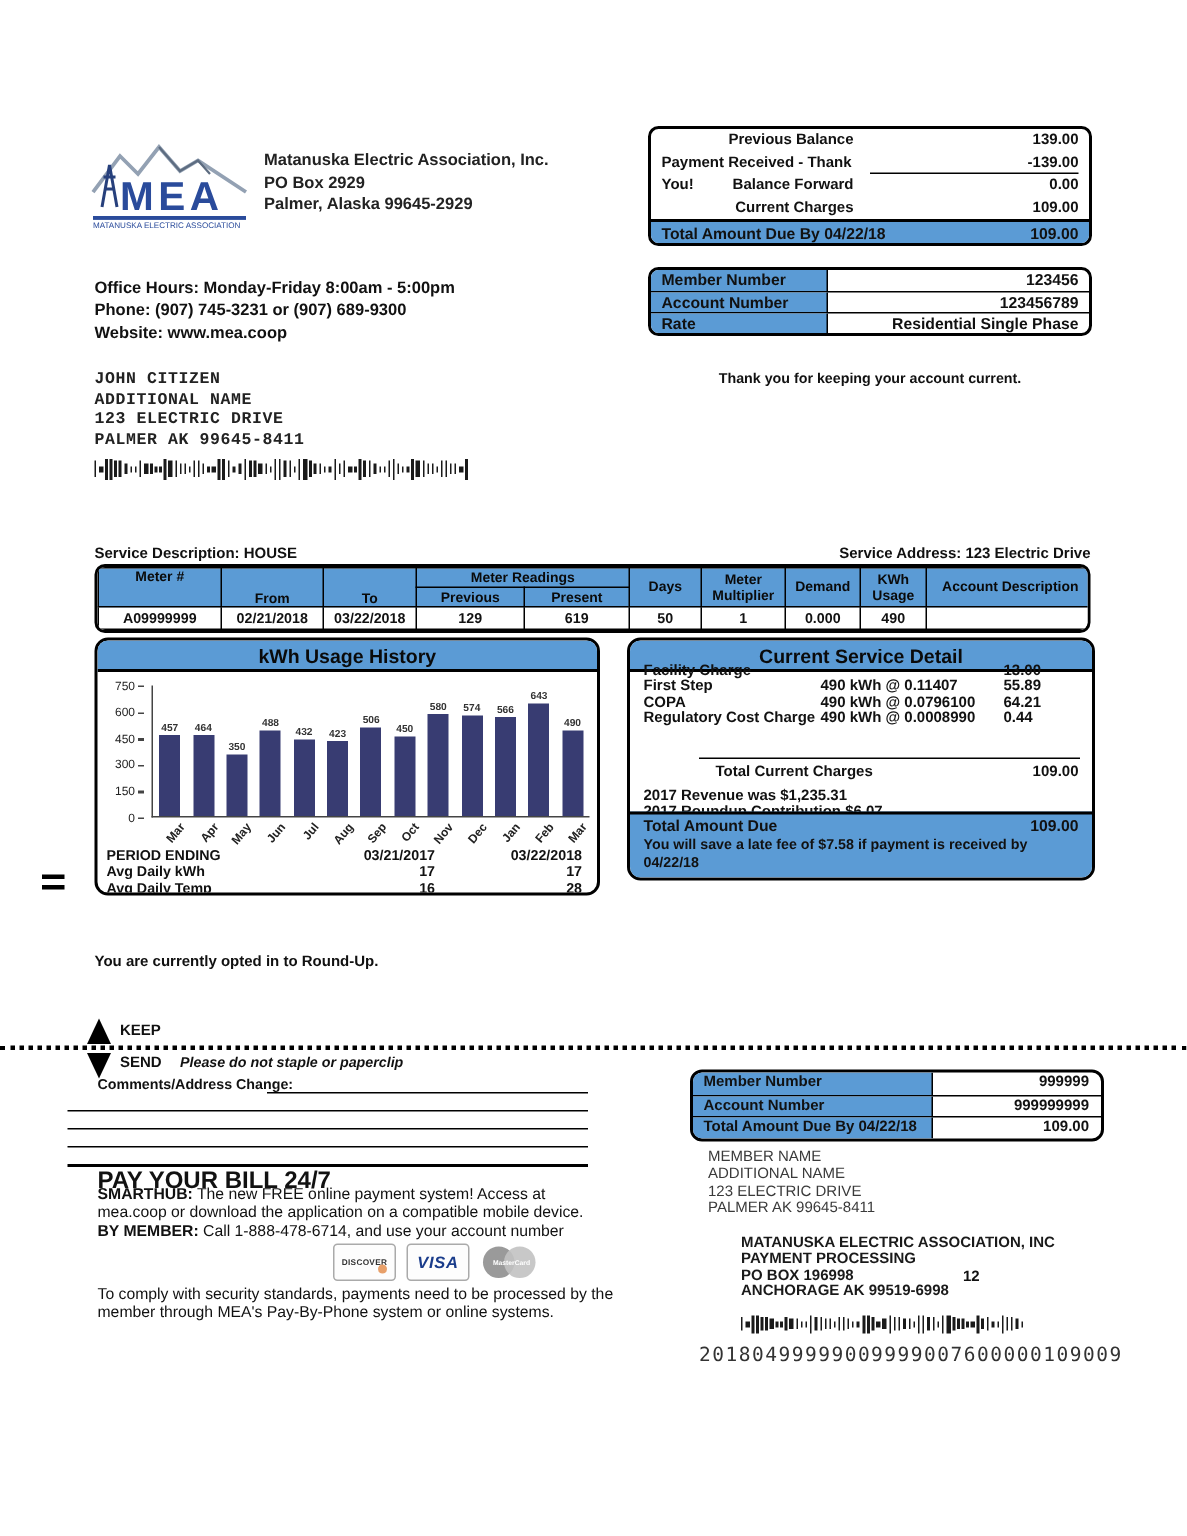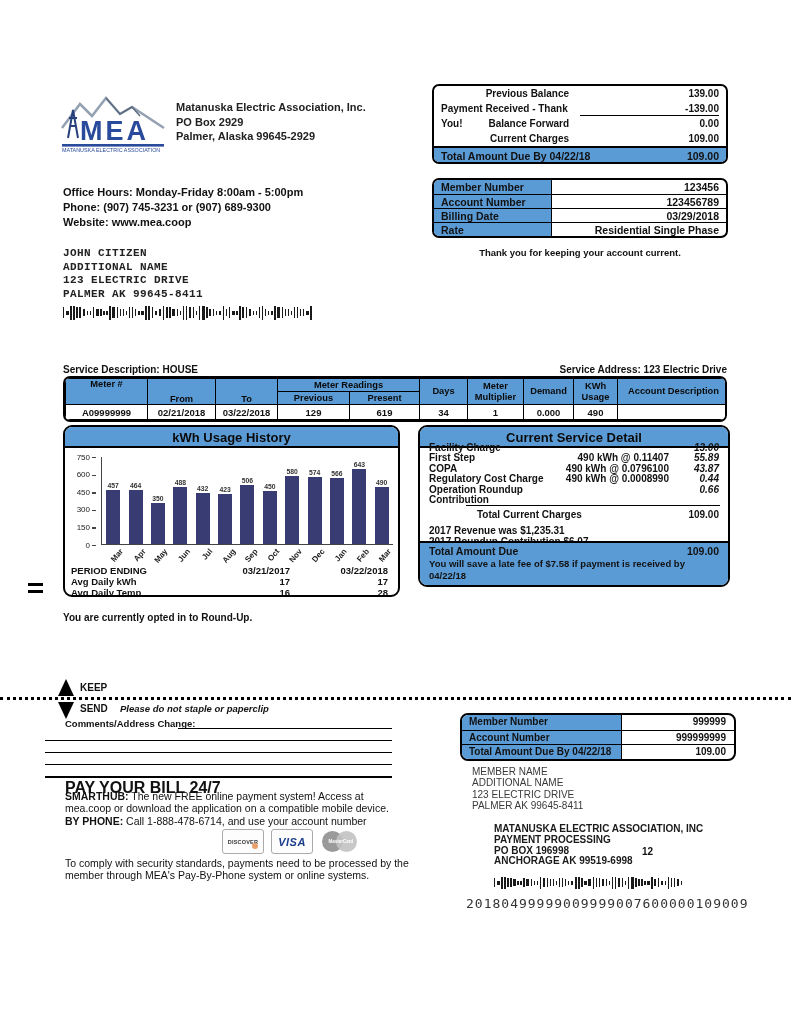--- a/index.html
+++ b/index.html
@@ -59,31 +59,31 @@
   .bar-val { font-size:6.8px; font-weight:600; color:#333; margin-bottom:1px; white-space:nowrap; }
   .bar { width:14px; background:#383c72; }
   .bar-x { position:absolute; top:100%; right:4px; margin-top:3px; transform:rotate(-50deg); transform-origin:top right;
            font-size:8px; font-weight:600; color:#222; white-space:nowrap; }
   .period-table { position:absolute; left:6px; right:6px; top:138px; }
   .pt-row { display:flex; height:11px; line-height:11px; font-size:9.5px; font-weight:700; }
   .pt-row .pl { flex:1; }
   .pt-row .pl.lite { font-weight:600; }
   .pt-row .p1 { width:88px; text-align:right; }
   .pt-row .p2 { width:102px; text-align:right; padding-right:4px; }
-  .roundup { left:63px; top:612px; font-size:10px; font-weight:700; }
+  .roundup { left:63px; top:636px; font-size:10px; font-weight:700; }
   .edge-marks { left:28px; top:583px; }
   .edge-marks div { width:15px; height:3px; background:#000; margin-bottom:4px; }
 
   
   .detail-panel { left:418px; top:425px; width:312px; height:162px; border:2px solid #000; border-radius:9px; overflow:hidden; background:#fff; }
   .sd-rows { position:absolute; top:16px; left:0; right:0; }
   .sd-row { display:flex; padding:0 9px; font-size:10px; font-weight:600; line-height:10.4px; }
   .sd-row .sd-label { flex:1; }
-  .sd-row .sd-calc { width:122px;text-align:right; }
-  .sd-row .sd-val { width:50px; text-align:right;font-style:italic; }
+  .sd-row .sd-calc { width:122px; }
+  .sd-row .sd-val { width:50px; text-align:left; }
   .sd-divider { position:absolute; top:78px; left:46px; right:8px; border-top:1.8px solid #000; }
   .sd-total { position:absolute; top:82px; left:0; right:0; display:flex; padding:0 9px; font-size:10px; font-weight:700; }
   .sd-total .sd-label { flex:1; padding-left:48px; }
   .sd-total .sd-val { width:52px; text-align:right; }
   .sd-notes { position:absolute; top:98px; left:9px; font-size:10px; font-weight:600; line-height:11px; }
   .sd-footer { position:absolute; bottom:0; left:0; right:0; background:#5b9bd5; border-top:2px solid #000; padding:2px 9px 3px; }
   .sd-due { display:flex; justify-content:space-between; font-size:10.5px; font-weight:700; line-height:13px; }
   .sd-late { font-size:9.5px; font-weight:700; line-height:12px; }
 
   
@@ -264,24 +264,20 @@
   </div>
 
   <div class="abs acct-info">
     <div class="ai-row">
       <span class="ai-label">Member Number</span>
       <span class="ai-value">123456</span>
     </div>
     <div class="ai-row">
       <span class="ai-label">Account Number</span>
       <span class="ai-value">123456789</span>
-    </div>
-    <div class="ai-row">
-      <span class="ai-label">Billing Date</span>
-      <span class="ai-value">03/29/2018</span>
     </div>
     <div class="ai-row">
       <span class="ai-label">Rate</span>
       <span class="ai-value">Residential Single Phase</span>
     </div>
   </div>
   <div class="abs thanks">Thank you for keeping your account current.</div>
 
   <div class="abs svc-desc">Service Description: HOUSE</div>
   <div class="abs svc-addr">Service Address: 123 Electric Drive</div>
@@ -315,21 +311,21 @@
       <tr>
         <th>Previous</th>
         <th>Present</th>
       </tr>
       <tr>
         <td>A09999999</td>
         <td>02/21/2018</td>
         <td>03/22/2018</td>
         <td>129</td>
         <td>619</td>
-        <td>34</td>
+        <td>50</td>
         <td>1</td>
         <td>0.000</td>
         <td>490</td>
         <td></td>
       </tr>
     </tbody>
       </table>
   </div>
 
   <div class="abs usage-panel">
@@ -444,31 +440,26 @@
         <span class="sd-val">13.00</span>
       </div>
       <div class="sd-row">
         <span class="sd-label">First Step</span>
         <span class="sd-calc">490 kWh @ 0.11407</span>
         <span class="sd-val">55.89</span>
       </div>
       <div class="sd-row">
         <span class="sd-label">COPA</span>
         <span class="sd-calc">490 kWh @ 0.0796100</span>
-        <span class="sd-val">43.87</span>
+        <span class="sd-val">64.21</span>
       </div>
       <div class="sd-row">
         <span class="sd-label">Regulatory Cost Charge</span>
         <span class="sd-calc">490 kWh @ 0.0008990</span>
         <span class="sd-val">0.44</span>
-      </div>
-      <div class="sd-row">
-        <span class="sd-label">Operation Roundup Contribution</span>
-        <span class="sd-calc"></span>
-        <span class="sd-val">0.66</span>
       </div>
     </div>
     <div class="sd-divider"></div>
     <div class="sd-total">
       <span class="sd-label">Total Current Charges</span>
       <span class="sd-val">109.00</span>
     </div>
     <div class="sd-notes">
       <div>2017 Revenue was $1,235.31</div>
       <div>2017 Roundup Contribution $6.07</div>
@@ -492,21 +483,21 @@
 
   <div class="abs comments-label">Comments/Address Change:</div>
   <div class="wline l1"></div>
   <div class="wline l2"></div>
   <div class="wline l3"></div>
   <div class="wline l4"></div>
   <div class="wline l5"></div>
 
   <div class="abs pay-title">PAY YOUR BILL 24/7</div>
   <div class="abs pay-sh"><b>SMARTHUB:</b><span> The new FREE online payment system! Access at mea.coop or download the application on a compatible mobile device.</span></div>
-  <div class="abs pay-ph"><b>BY PHONE:</b><span>  Call 1-888-478-6714, and use your account number</span></div>
+  <div class="abs pay-ph"><b>BY MEMBER:</b><span>  Call 1-888-478-6714, and use your account number</span></div>
 
   <div class="abs security">To comply with security standards, payments need to be processed by the member through MEA's Pay-By-Phone system or online systems.</div>
 
   <div class="abs cards">
     <div class="card discover">
         <span>DISCOVER</span>
         <i></i>
       </div>
     <div class="card visa">
         <span>VISA</span>

